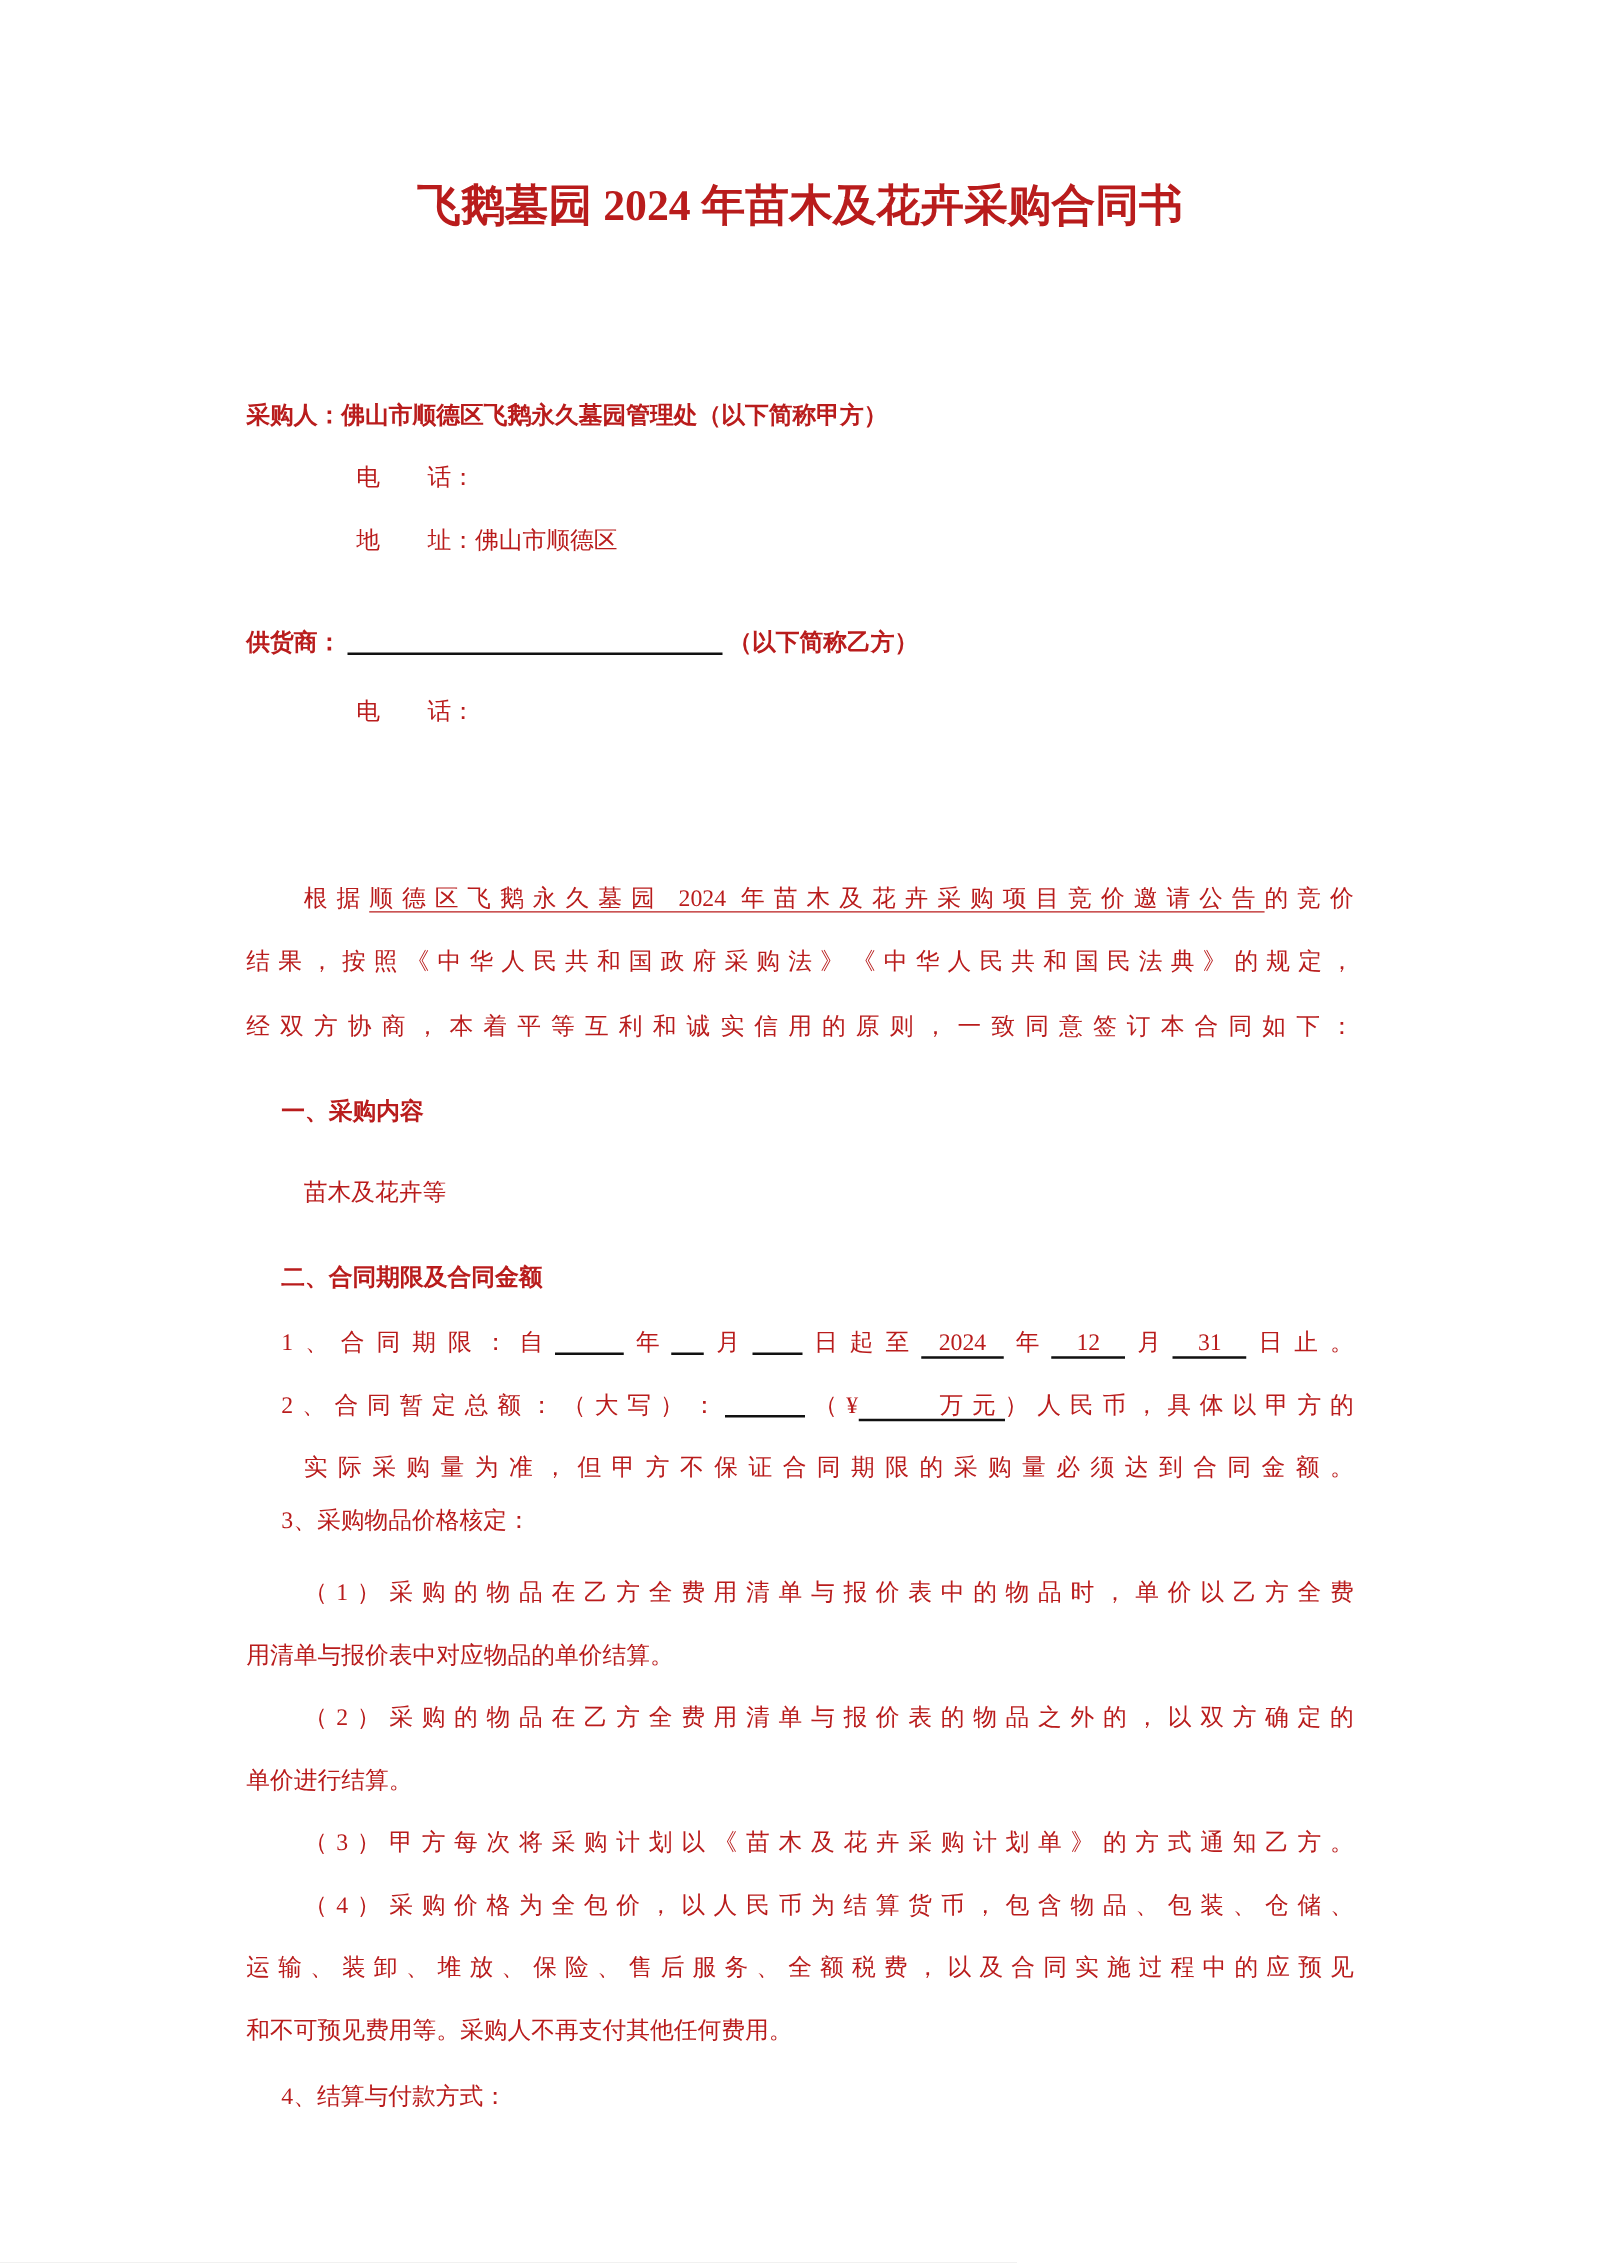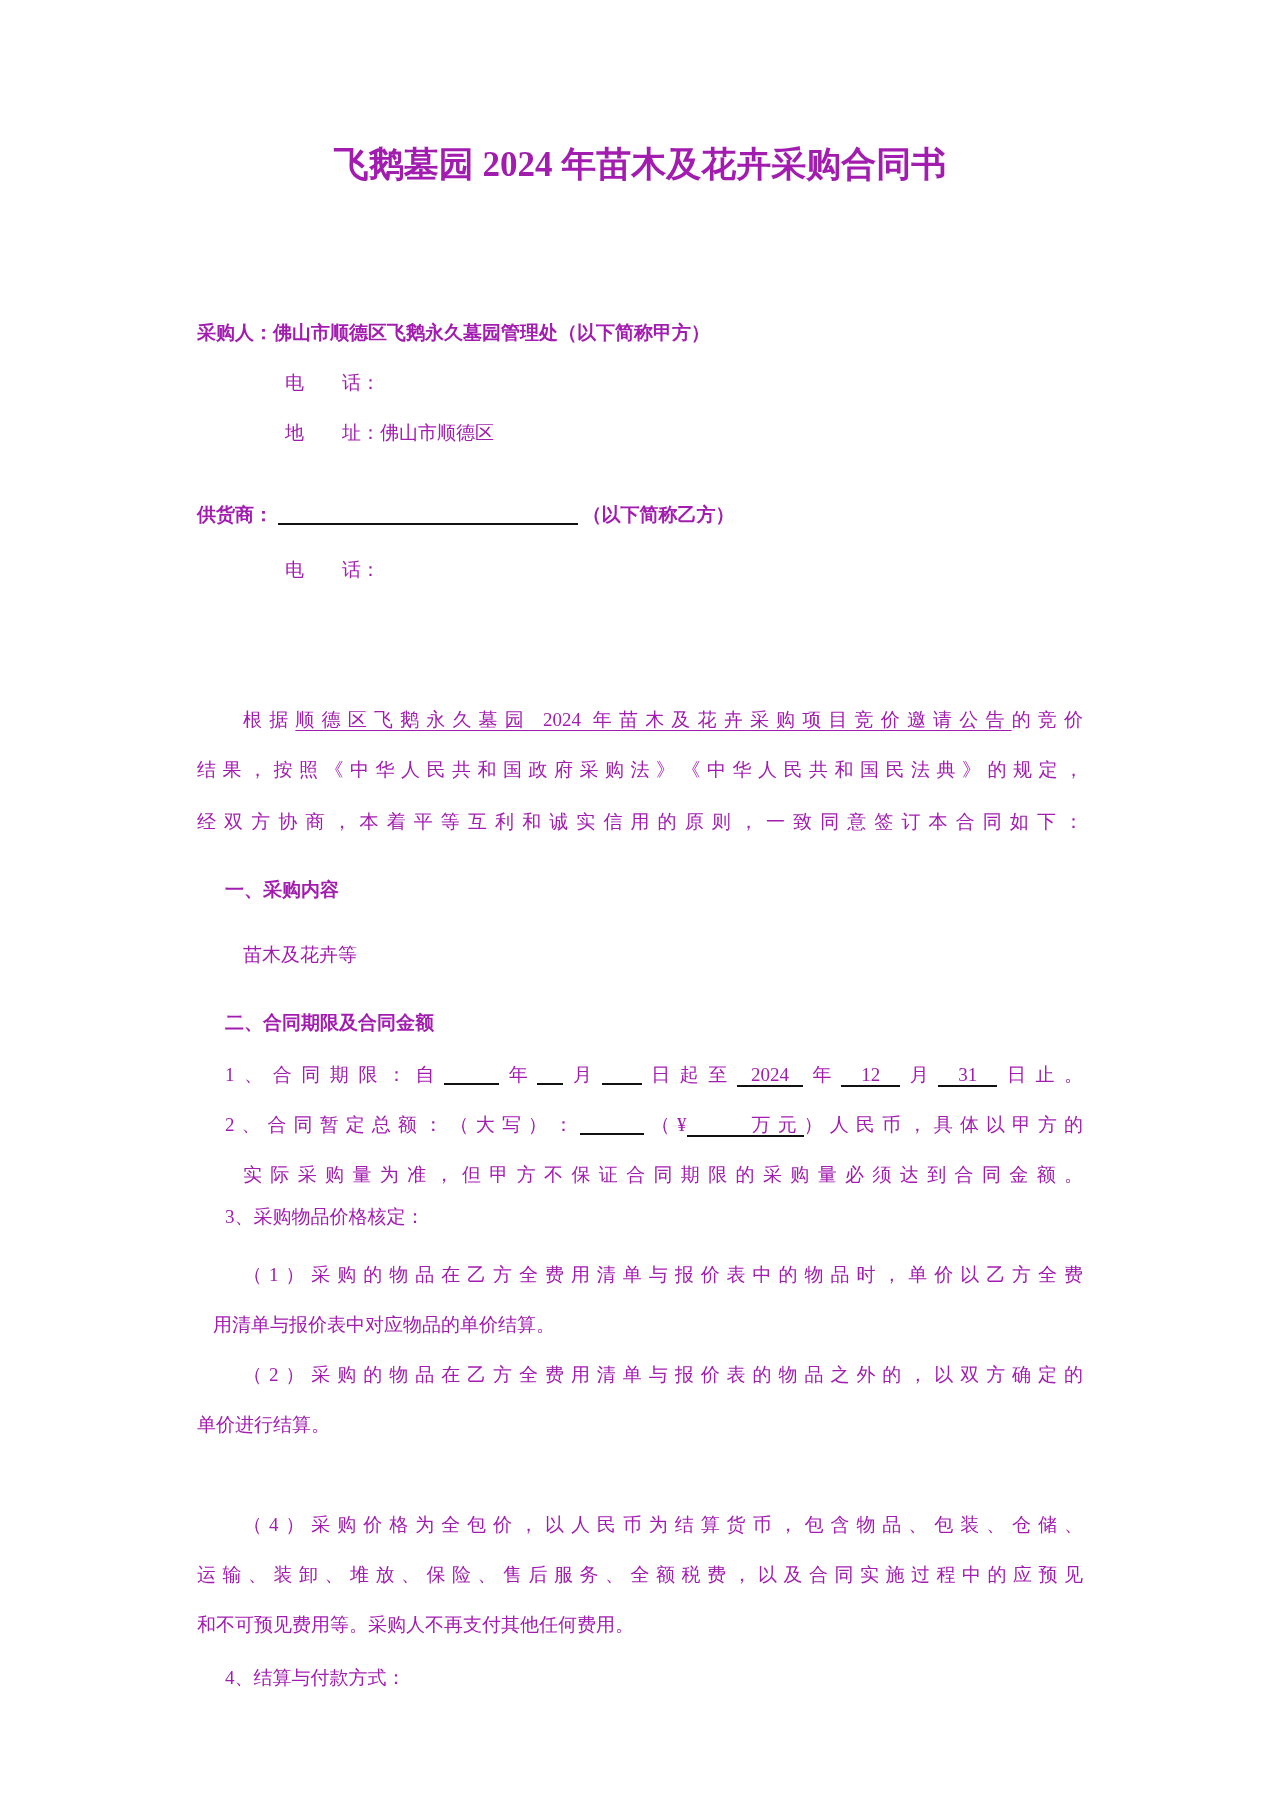--- a/index.html
+++ b/index.html
@@ -1,20 +1,20 @@
 <!DOCTYPE html>
 <html><head>
 <meta charset="utf-8">
 <style>
   html,body{margin:0;padding:0;background:#e8e8e8;}
   .page{
     position:relative;
     width:1280px;height:1810px;
     background:#ffffff;
-    color:#a21caf;
+    color:#b91c1c;
     font-family:"Liberation Serif","DejaVu Serif",serif;
     overflow:hidden;
   }
   .title{
     position:absolute;top:130px;left:197px;width:886px;height:70px;
     line-height:70px;font-size:35px;font-weight:bold;text-align:center;
     white-space:nowrap;
   }
   .line{
     position:absolute;left:197px;width:886px;height:50px;line-height:50px;
@@ -81,25 +81,26 @@
   </div>
 
   <div class="line stretch ind1" style="top:1100px;">
     <span>2、合同暂定总额：（大写）：</span><span class="bl bl-amount"></span><span>（¥</span><span class="u-group"><span class="bl-inner"></span><span>万元</span></span><span>）人民币，具体以甲方的</span>
   </div>
   <div class="line stretch ind2" style="top:1150px;">实际采购量为准，但甲方不保证合同期限的采购量必须达到合同金额。</div>
 
   <div class="line ind1" style="top:1192px;">3、采购物品价格核定：</div>
 
   <div class="line stretch ind2" style="top:1250px;">（1）采购的物品在乙方全费用清单与报价表中的物品时，单价以乙方全费</div>
-  <div class="line" style="top:1300px;margin-left:16px;">用清单与报价表中对应物品的单价结算。</div>
+  <div class="line" style="top:1300px;">用清单与报价表中对应物品的单价结算。</div>
 
   <div class="line stretch ind2" style="top:1350px;">（2）采购的物品在乙方全费用清单与报价表的物品之外的，以双方确定的</div>
   <div class="line" style="top:1400px;">单价进行结算。</div>
 
+  <div class="line stretch ind2" style="top:1450px;">（3）甲方每次将采购计划以《苗木及花卉采购计划单》的方式通知乙方。</div>
 
   <div class="line stretch ind2" style="top:1500px;">（4）采购价格为全包价，以人民币为结算货币，包含物品、包装、仓储、</div>
   <div class="line stretch" style="top:1550px;">运输、装卸、堆放、保险、售后服务、全额税费，以及合同实施过程中的应预见</div>
   <div class="line" style="top:1600px;">和不可预见费用等。采购人不再支付其他任何费用。</div>
 
   <div class="line ind1" style="top:1653px;">4、结算与付款方式：</div>
 
 </div>
 
 </body></html>

